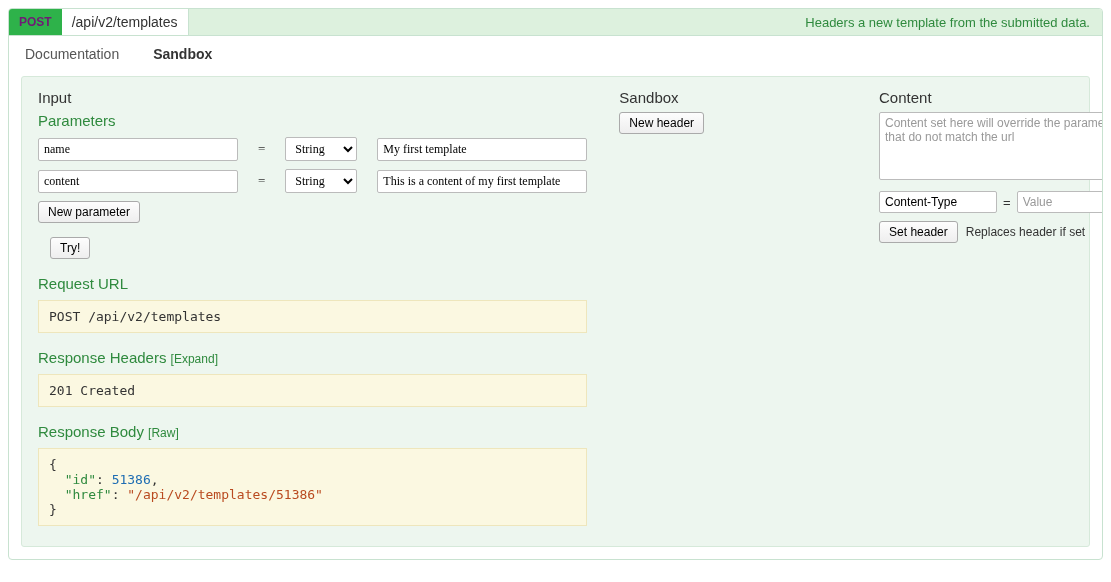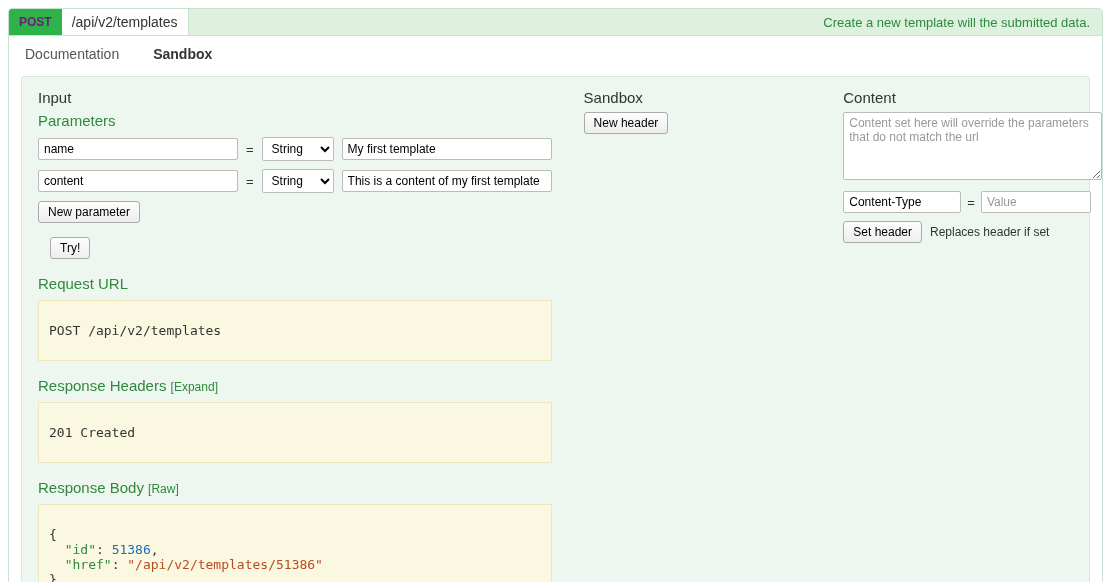--- a/index.html
+++ b/index.html
@@ -12,54 +12,54 @@
     .tabs { padding: 10px 16px 0 16px; display: flex; gap: 34px; }
     .tab { color: #555; font-size: 14px; cursor: pointer; padding-bottom: 6px; }
     .tab.active { font-weight: bold; color: #333; }
     .content-area { padding: 12px 16px 20px 16px; background: #edf6ef; margin: 8px 12px 12px 12px; border: 1px solid #d6e9da; border-radius: 3px; }
     .cols { display: flex; gap: 32px; }
     .col-left { flex: 1 1 46%; }
     .col-mid { flex: 0 0 22%; }
     .col-right { flex: 0 0 25%; }
     .section-title { font-size: 15px; color: #333; margin-bottom: 6px; font-weight: normal; }
     .sub-title { color: #2f8a3e; font-size: 15px; margin: 6px 0 8px 0; font-weight: normal; }
-    .param-row { display: flex; align-items: center; gap: 8px; margin-bottom: 8px; }
+    .param-row { display: flex; align-items: center; gap: 20px; margin-bottom: 8px; font-family: Liberation Serif, serif; }
     .param-name { width: 200px; }
     .eq { color: #333; }
     .type-select { width: 72px; }
     .param-value { width: 210px; }
     input[type=text], textarea, select {
       font-family: inherit; font-size: 12px; border: 1px solid #bbb; padding: 3px 5px; background: #fff; border-radius: 2px;
     }
     textarea { width: 100%; height: 68px; resize: both; color: #999; }
     textarea::placeholder { color: #999; }
     input::placeholder { color: #999; }
     .btn { font-size: 12px; padding: 3px 9px; border: 1px solid #aaa; border-radius: 3px; background: linear-gradient(#fdfdfd,#eee); cursor: pointer; }
     .new-param-wrap { margin-top: 4px; }
     .try-wrap { margin-top: 14px; margin-left: 12px; }
-    .code-block { background: #fbf8e1; border: 1px solid #eee6bc; padding: 22px 10px; font-family: Menlo, Consolas, monospace; font-size: 13px; color: #333; margin-top: 6px; white-space: pre; overflow-x: auto; }
+    .code-block { background: #fbf8e1; border: 1px solid #eee6bc; padding: 8px 10px; font-family: Menlo, Consolas, monospace; font-size: 13px; color: #333; margin-top: 6px; white-space: pre; overflow-x: auto; }
     .link-small { color: #2f8a3e; font-size: 12px; cursor: pointer; }
     .resp-section { margin-top: 16px; }
     .content-type-row { display: flex; align-items: center; gap: 6px; margin-top: 8px; }
     .ct-name { width: 118px; }
     .ct-value { width: 110px; }
     .set-header-row { margin-top: 8px; display: flex; align-items: center; gap: 8px; }
     .hint { font-size: 12px; color: #333; }
     .json-key { color: #2f8a3e; }
     .json-str { color: #b94a1f; }
     .json-num { color: #1e6db3; }
   </style>
 </head>
 <body>
 
 <div class="panel">
   <div class="panel-header">
     <span class="method-badge">POST</span>
     <span class="endpoint-path">/api/v2/templates</span>
-    <span class="endpoint-desc">Create a new template will the submitted data.</span>
+    <span class="endpoint-desc">Headers a new template from the submitted data.</span>
   </div>
 
   <div class="tabs">
     <span class="tab">Documentation</span>
     <span class="tab active">Sandbox</span>
   </div>
 
   <div class="content-area">
     <div class="cols">
 

